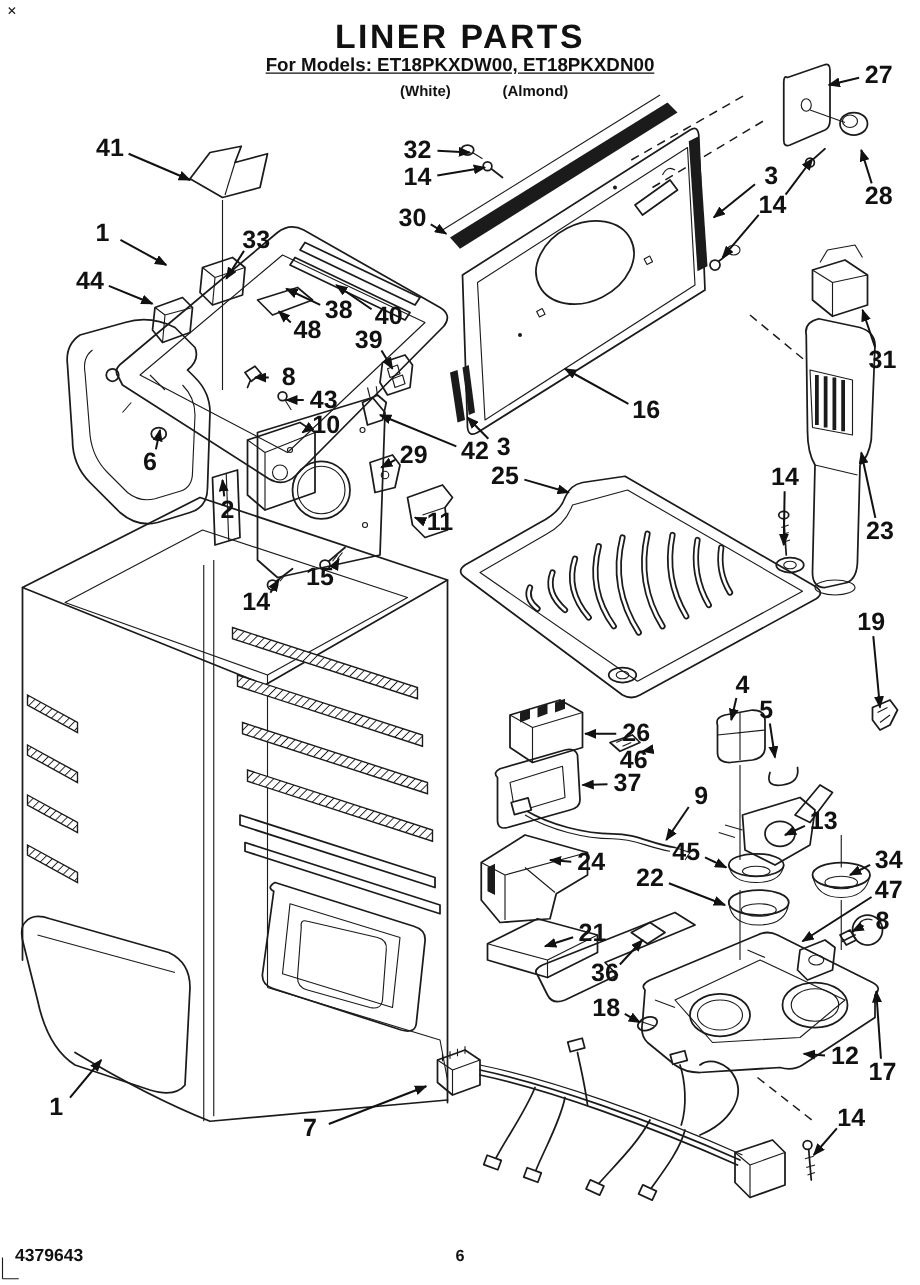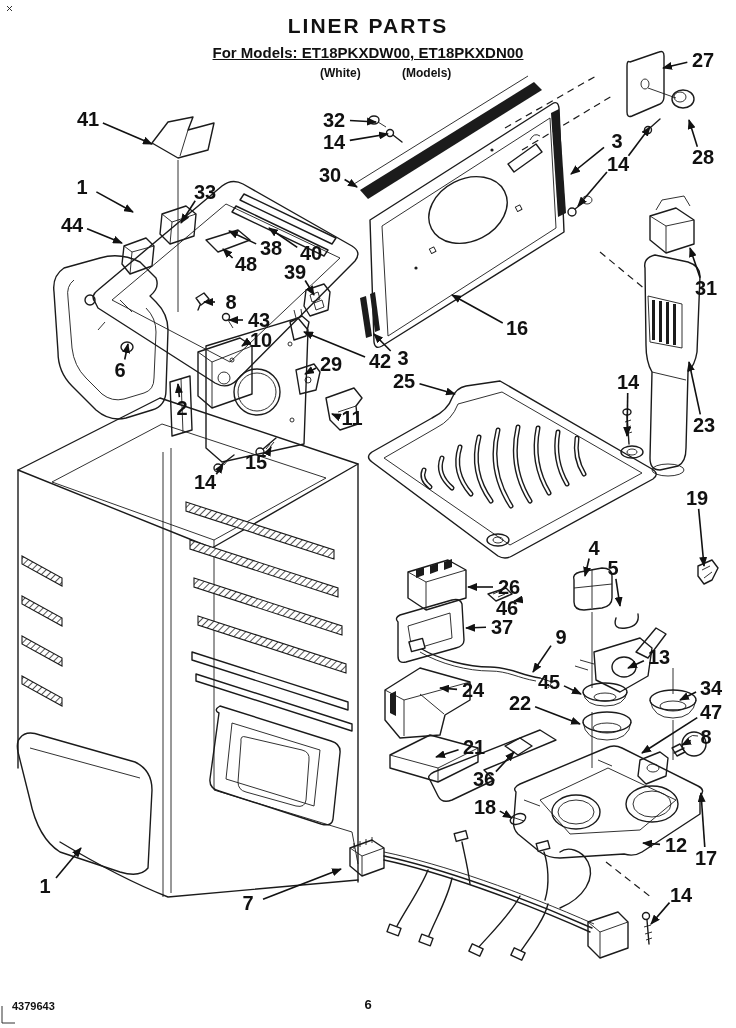--- a/index.html
+++ b/index.html
@@ -1,25 +1,25 @@
 <!DOCTYPE html>
 <html><head>
 <meta charset="utf-8">
 <style>
   html,body{margin:0;padding:0;background:#ffffff;}
   #page{position:relative;width:736px;height:1028px;background:#ffffff;overflow:hidden;
         font-family:"Liberation Sans",sans-serif;color:#111;}
   #art-svg{position:absolute;left:0;top:0;}
   .hdr{position:absolute;left:0;right:0;text-align:center;}
-  #title{top:14px;font-size:21px;font-weight:bold;letter-spacing:2px;}
+  #title{top:14px;font-size:27px;font-weight:bold;letter-spacing:2px;}
   #models{top:44px;font-size:15px;font-weight:bold;letter-spacing:0px;text-decoration:underline;}
   .finish{position:absolute;top:55px;font-size:12px;font-weight:bold;margin-top:11px;}
   #finish-white{left:320px;}
   #finish-almond{left:402px;}
-  #doc-number{position:absolute;left:12px;bottom:16px;font-size:11px;font-weight:bold;}
+  #doc-number{position:absolute;left:12px;bottom:16px;font-size:14px;font-weight:bold;}
   #page-number{position:absolute;left:0;right:0;bottom:16px;text-align:center;font-size:13px;font-weight:bold;}
   .ink{stroke:#1b1b1b;fill:none;stroke-width:1.4;stroke-linejoin:round;stroke-linecap:round;}
   .ink-thin{stroke:#1b1b1b;fill:none;stroke-width:0.9;stroke-linejoin:round;}
   .ink-fill{fill:#1b1b1b;stroke:none;}
   .ink-white{fill:#ffffff;stroke:#1b1b1b;stroke-width:1.4;stroke-linejoin:round;}
   .slot{stroke:#1b1b1b;stroke-width:5;fill:none;stroke-linecap:round;}
   .slot-core{stroke:#ffffff;stroke-width:2.2;fill:none;stroke-linecap:round;}
   .hatchbar{fill:url(#hatch);stroke:#1b1b1b;stroke-width:1.1;}
   .dash{stroke:#1b1b1b;stroke-width:1.2;fill:none;stroke-dasharray:7 5;}
   .leader{stroke:#111;stroke-width:1.6;fill:none;}
@@ -27,21 +27,21 @@
                text-anchor:middle;dominant-baseline:central;}
 </style>
 </head>
 <body>
 
 <div id="page">
 
   <div id="title" class="hdr">LINER PARTS</div>
   <div id="models" class="hdr">For Models: ET18PKXDW00, ET18PKXDN00</div>
   <div id="finish-white" class="finish">(White)</div>
-  <div id="finish-almond" class="finish">(Models)</div>
+  <div id="finish-almond" class="finish">(Almond)</div>
 
   <svg id="art-svg" width="736" height="1028" viewBox="0 0 736 1028">
     <defs>
       <pattern id="hatch" width="5" height="5" patternUnits="userSpaceOnUse" patternTransform="rotate(45)">
         <rect width="5" height="5" fill="#ffffff"></rect>
         <line x1="0" y1="0" x2="0" y2="5" stroke="#1b1b1b" stroke-width="1.5"></line>
       </pattern>
       <marker id="arrowhead" markerWidth="10" markerHeight="8" refX="9" refY="4" orient="auto" markerUnits="userSpaceOnUse">
         <path d="M0,0 L10,4 L0,8 Z" fill="#111"></path>
       </marker>

